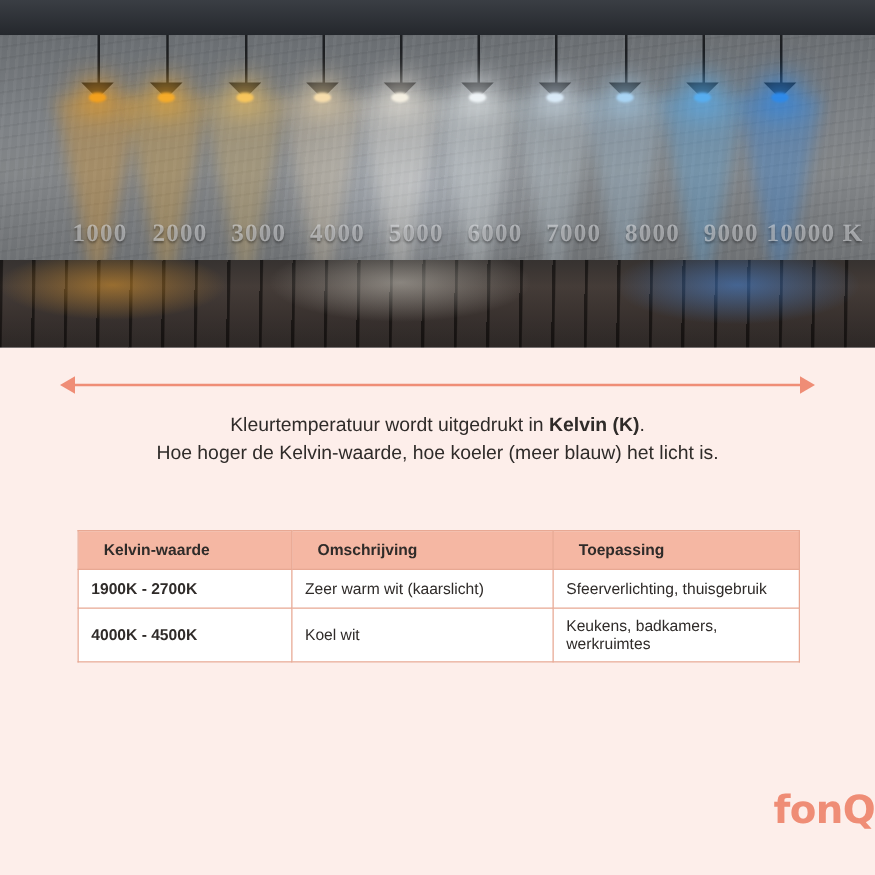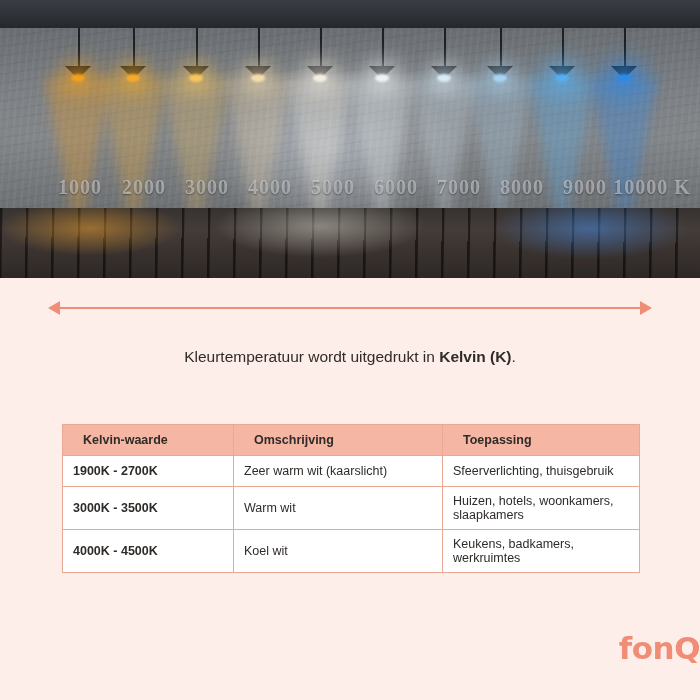--- a/index.html
+++ b/index.html
@@ -168,21 +168,21 @@
   .intro {
     position: absolute;
     left: 0;
     top: 330px;
     width: 700px;
     text-align: center;
     color: #2f2b29;
     font-size: 15.5px;
     line-height: 22px;
   }
-  .intro p { margin: 16px; }
+  .intro p { margin: 0; }
   .intro b { font-weight: bold; }
 
   
   .table-wrap {
     position: absolute;
     left: 62px;
     top: 424px;
     width: 578px;
   }
   table.kelvin-table {
@@ -310,43 +310,39 @@
   </div>
 
   <div class="arrow-row">
     <div class="arrow-head left"></div>
     <div class="arrow-line"></div>
     <div class="arrow-head right"></div>
   </div>
 
   <div class="intro">
     <p><span>Kleurtemperatuur wordt uitgedrukt in </span><b>Kelvin (K)</b><span>.</span></p>
+    <p>Hoe hoger de Kelvin-waarde, hoe koeler (meer blauw) het licht is.</p>
   </div>
 
   <div class="table-wrap">
     <table class="kelvin-table">
       <thead>
         <tr>
           <th class="col-1">Kelvin-waarde</th>
           <th class="col-2">Omschrijving</th>
           <th>Toepassing</th>
         </tr>
       </thead>
       <tbody>
         <tr>
           <td class="range">1900K - 2700K</td>
           <td>Zeer warm wit (kaarslicht)</td>
           <td>Sfeerverlichting, thuisgebruik</td>
         </tr>
         <tr>
-          <td class="range">3000K - 3500K</td>
-          <td>Warm wit</td>
-          <td>Huizen, hotels, woonkamers, slaapkamers</td>
-        </tr>
-        <tr>
           <td class="range">4000K - 4500K</td>
           <td>Koel wit</td>
           <td>Keukens, badkamers, werkruimtes</td>
         </tr>
       </tbody>
     </table>
   </div>
 
   <div class="logo">fonQ</div>
 

